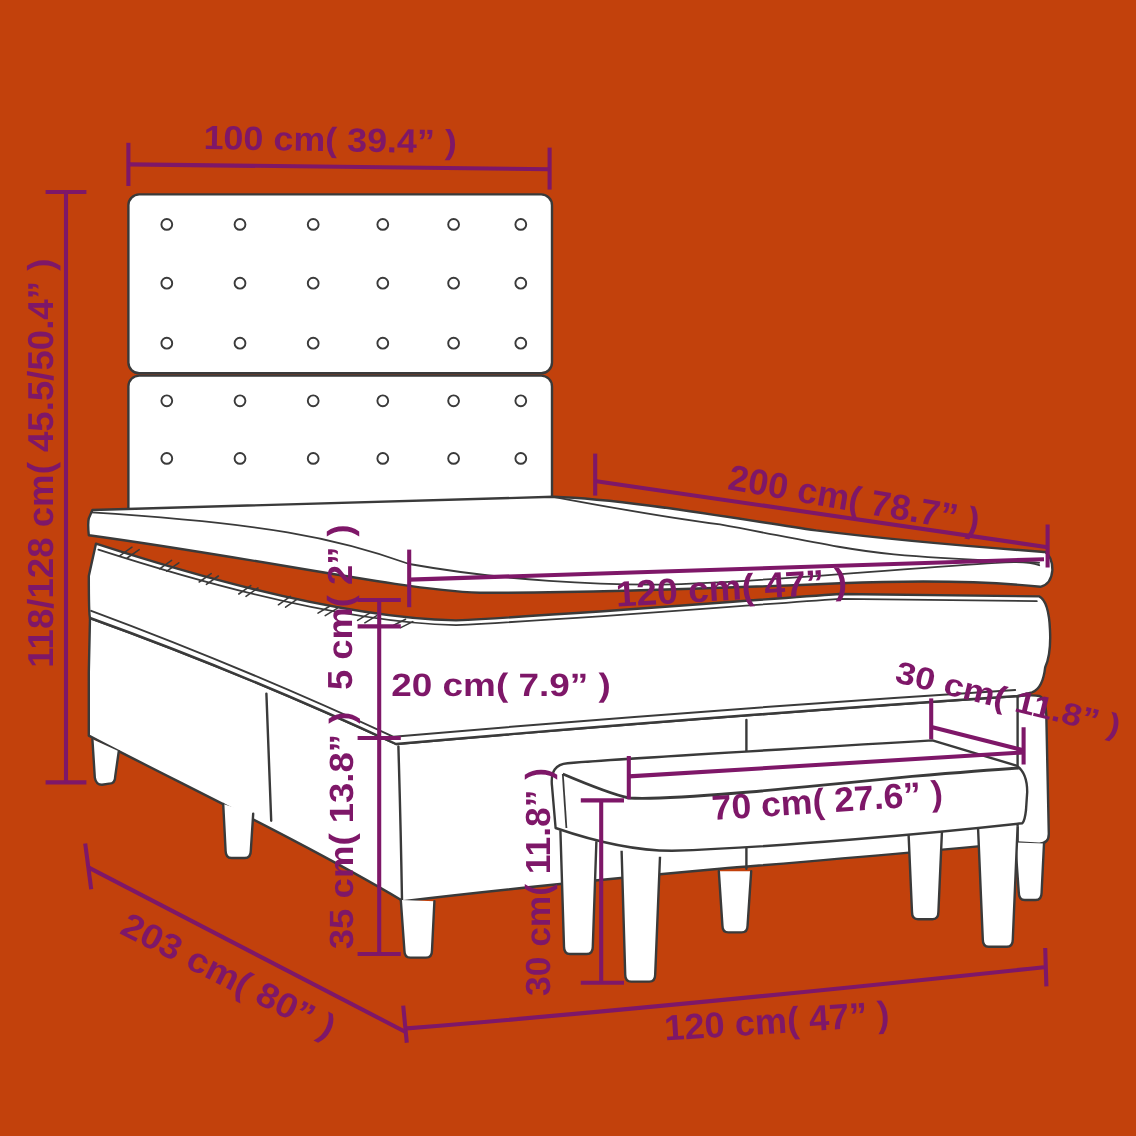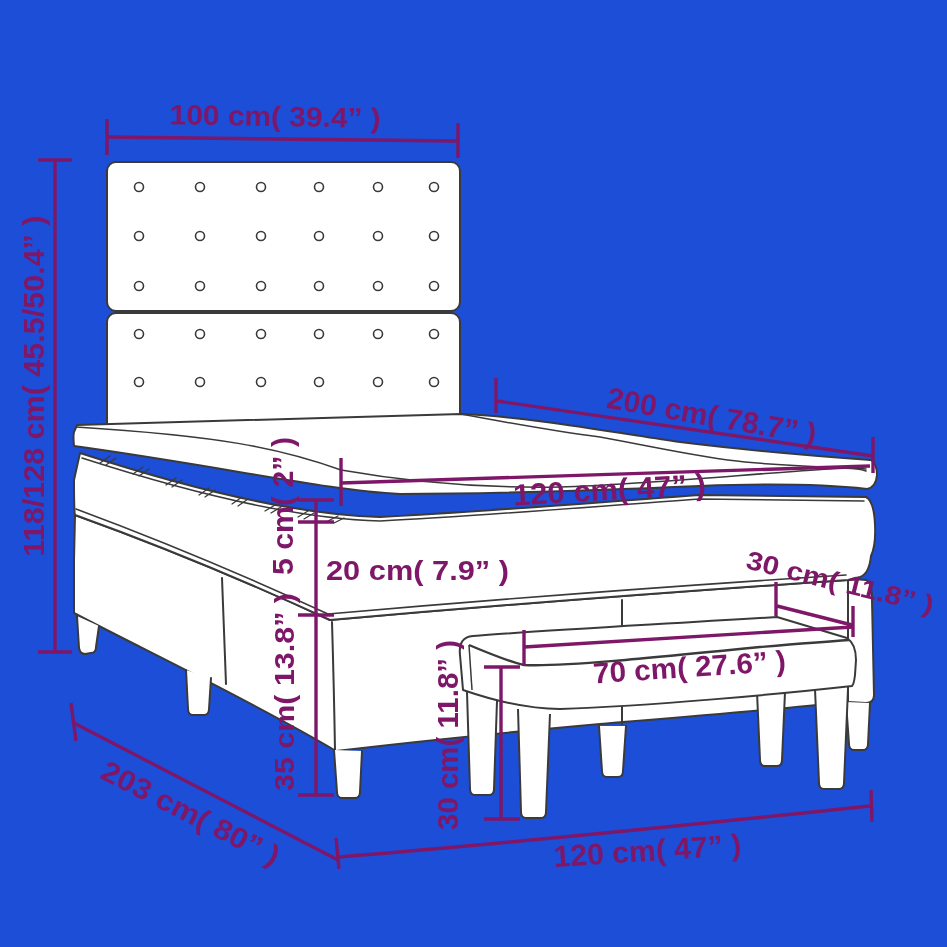--- a/index.html
+++ b/index.html
@@ -1,16 +1,16 @@
 <!DOCTYPE html>
 <html><head>
 <meta charset="utf-8">
 <style>
   html,body{margin:0;padding:0;background:#fff;}
-  #stage{position:relative;width:947px;height:947px;background:#1d4ed8;overflow:hidden;}
+  #stage{position:relative;width:947px;height:947px;background:#c2410c;overflow:hidden;}
   svg{position:absolute;left:0;top:0;}
   .lbl{font-family:"Liberation Sans",sans-serif;font-weight:bold;fill:#7e1768;}
 </style>
 </head>
 <body>
 <div id="stage">
 <svg width="947" height="947" viewBox="0 0 947 947">
   <g fill="none" stroke="#3a3a3a" stroke-width="2" stroke-linejoin="round" stroke-linecap="round">
 
     <rect x="107" y="162" width="353" height="149" rx="9" fill="#fff"></rect>

